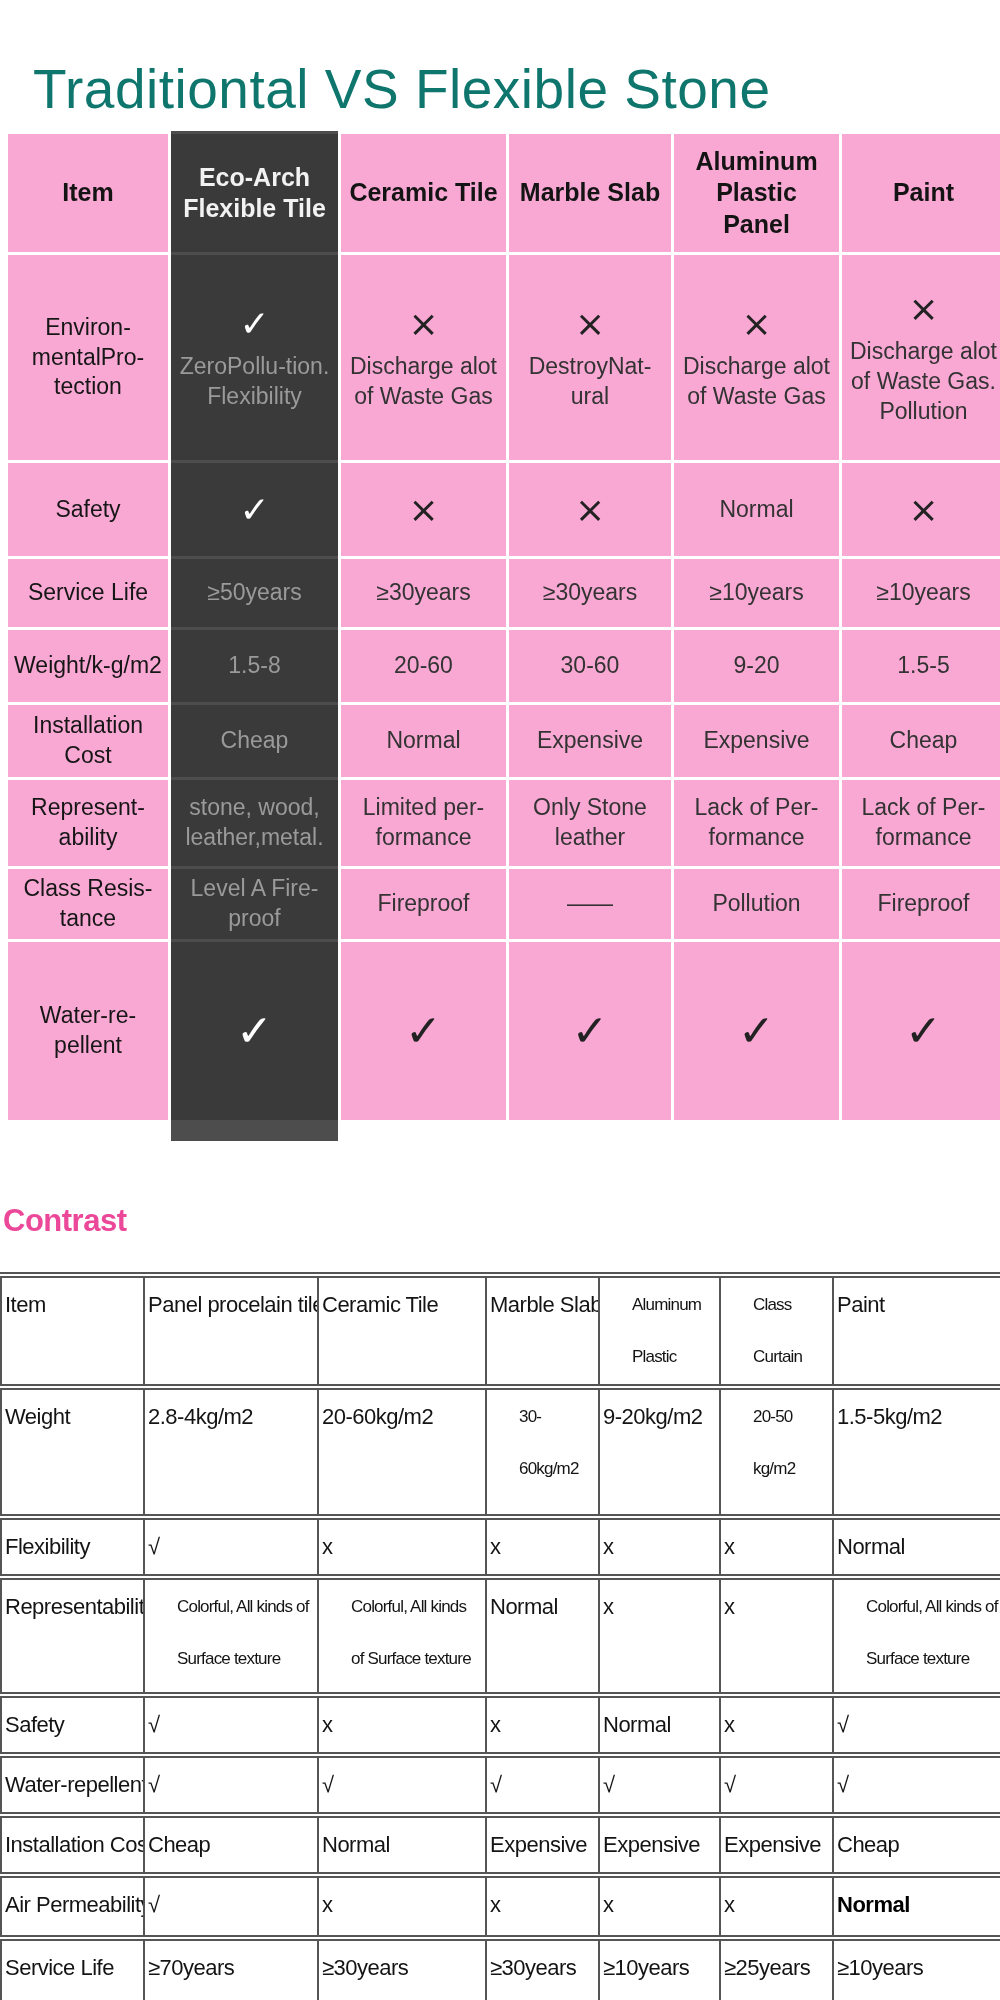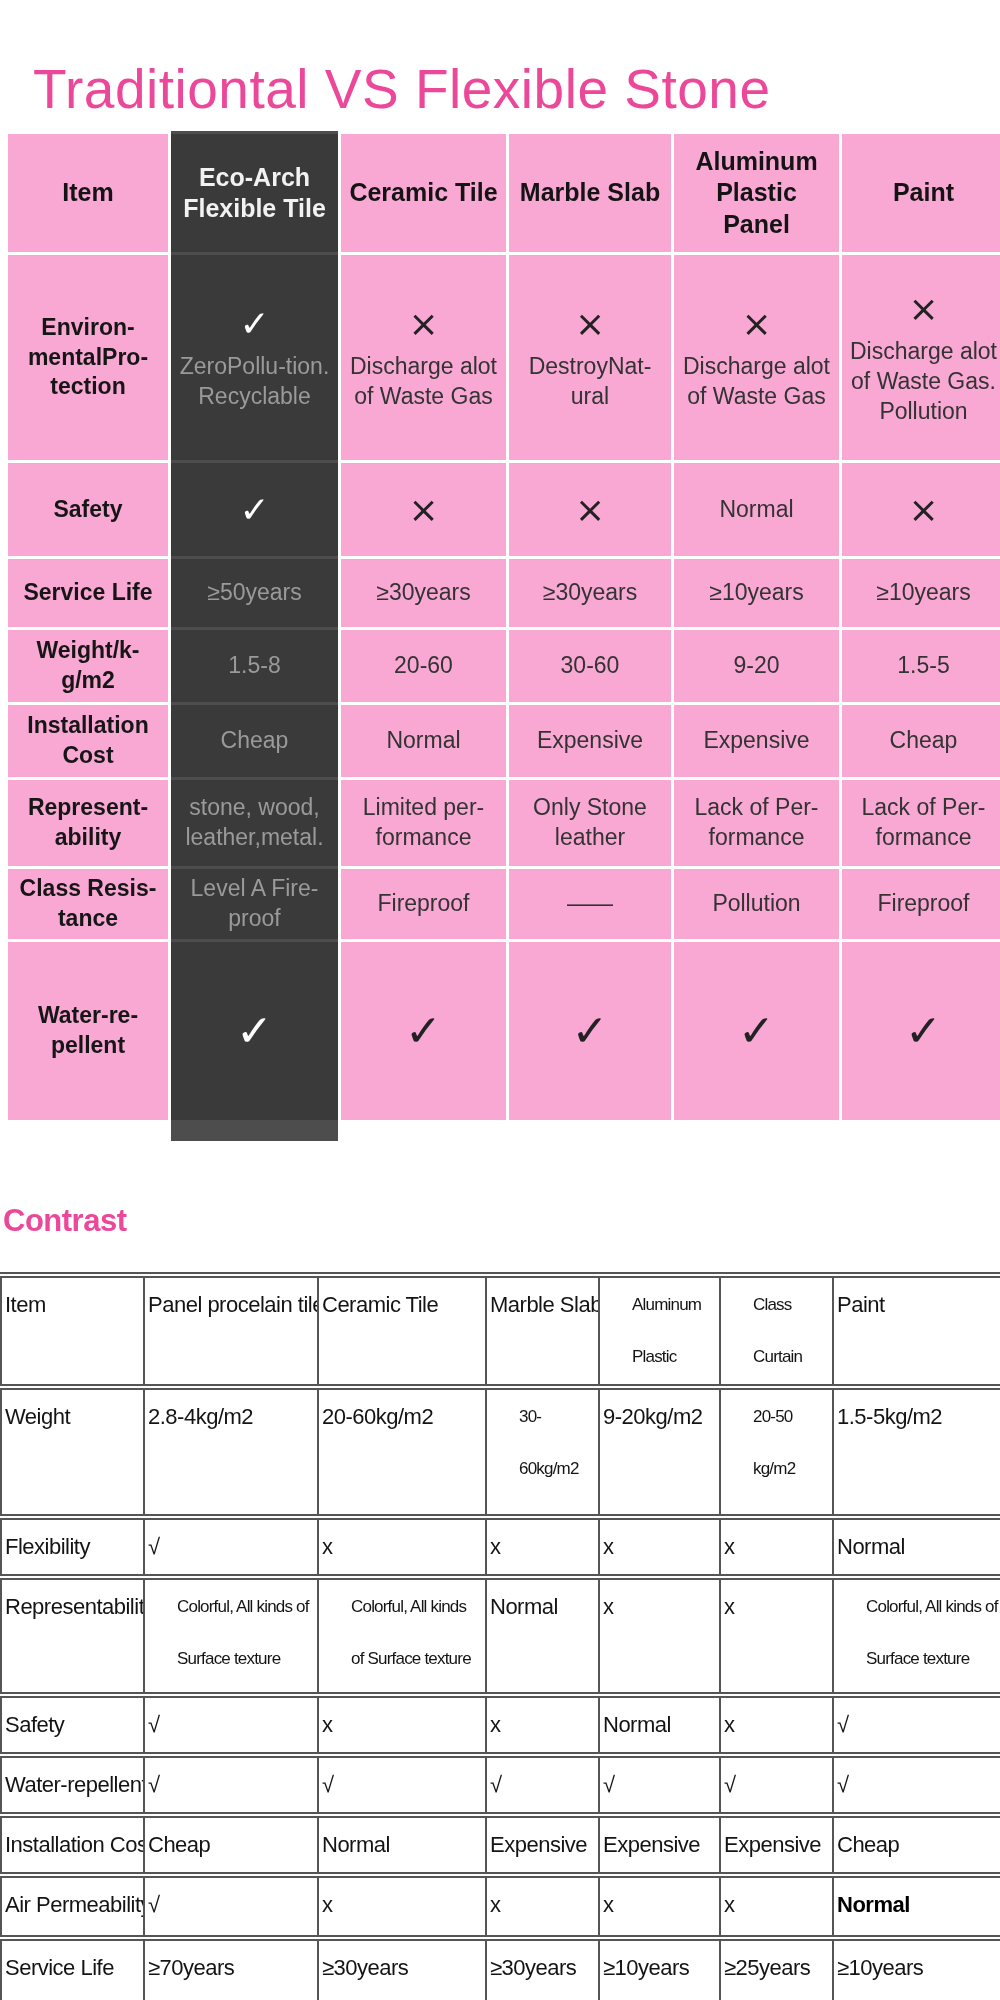--- a/index.html
+++ b/index.html
@@ -7,39 +7,39 @@
     position:relative;
     width:1000px;height:2000px;
     background:#ffffff;
     overflow:hidden;
     font-family:"Liberation Sans","DejaVu Sans",sans-serif;
   }
 
   
   .page-title{
     position:absolute;left:33px;top:20px;width:940px;
-    font-size:55px;font-weight:500;color:#ec4899;
+    font-size:55px;font-weight:500;color:#0f766e;
     letter-spacing:0.5px;white-space:nowrap;
   }
 
   
   .cmp-wrap{position:absolute;left:5px;top:131px;width:995px;height:1010px;overflow:hidden;}
   .dark-strip{position:absolute;left:166px;top:0;width:167px;height:100%;background:#4d4d4d;}
   table.cmp{
     position:relative;z-index:1;
     border-collapse:separate;border-spacing:3px;
     table-layout:fixed;width:1003px;
   }
   table.cmp td{
     background:#f9a8d4;text-align:center;vertical-align:middle;
     font-size:23px;color:#333;padding:4px 6px;overflow:hidden;
     line-height:1.3;
   }
   table.cmp td.hdr{font-weight:bold;font-size:25px;color:#141414;line-height:1.25;}
-  table.cmp td.lbl{font-weight:bold;font-size:23px;color:#161616;}
+  table.cmp td.lbl{font-weight:normal;font-size:23px;color:#161616;}
   table.cmp td.dark{background:#3a3a3a;color:#9a9a9a;margin-top:21px;}
   table.cmp td.dark.hdr{color:#f2f2f2;}
   .mark{display:block;font-family:"DejaVu Sans",sans-serif;font-size:36px;font-weight:400;color:#222;line-height:1.15;}
   td.dark .mark{color:#ffffff;}
   .mark:empty{display:none;}
   .celltext{display:block;}
   tr.water .mark{font-size:44px;}
   tr.env .mark{margin-bottom:8px;}
 
   
@@ -85,21 +85,21 @@
       <td class="hdr dark">Eco-Arch Flexible Tile</td>
       <td class="hdr">Ceramic Tile</td>
       <td class="hdr">Marble Slab</td>
       <td class="hdr">Aluminum Plastic Panel</td>
       <td class="hdr">Paint</td>
     </tr>
     <tr class="env" style="height:205px">
       <td class="lbl">Environ-mentalPro-tection</td>
       <td class="dark">
             <span class="mark">✓</span>
-            <span class="celltext">ZeroPollu-tion. Recyclable</span>
+            <span class="celltext">ZeroPollu-tion. Flexibility</span>
           </td>
       <td>
             <span class="mark">×</span>
             <span class="celltext">Discharge alot of Waste Gas</span>
           </td>
       <td>
             <span class="mark">×</span>
             <span class="celltext">DestroyNat-ural</span>
           </td>
       <td>

